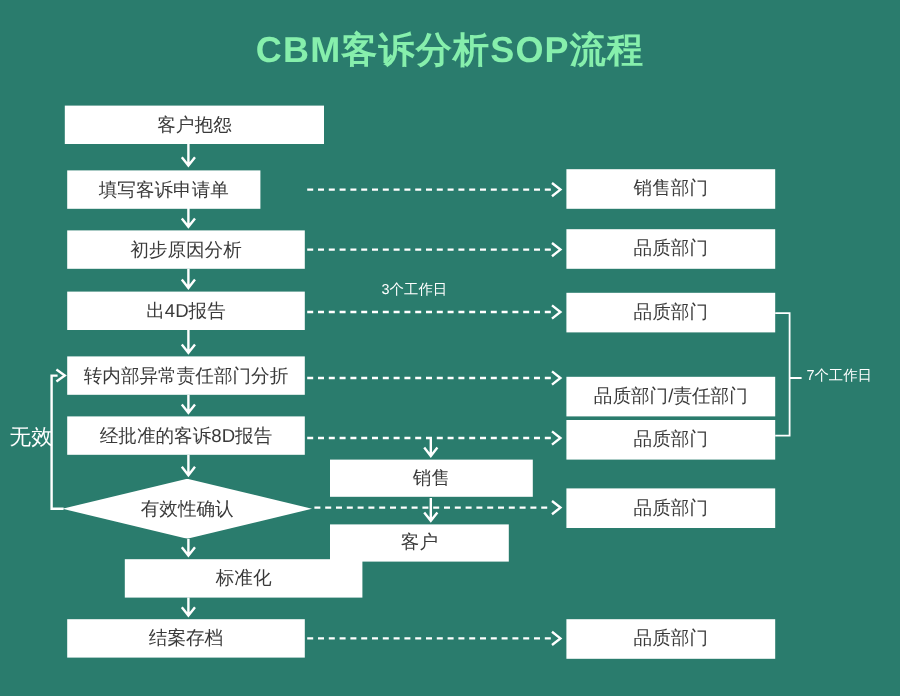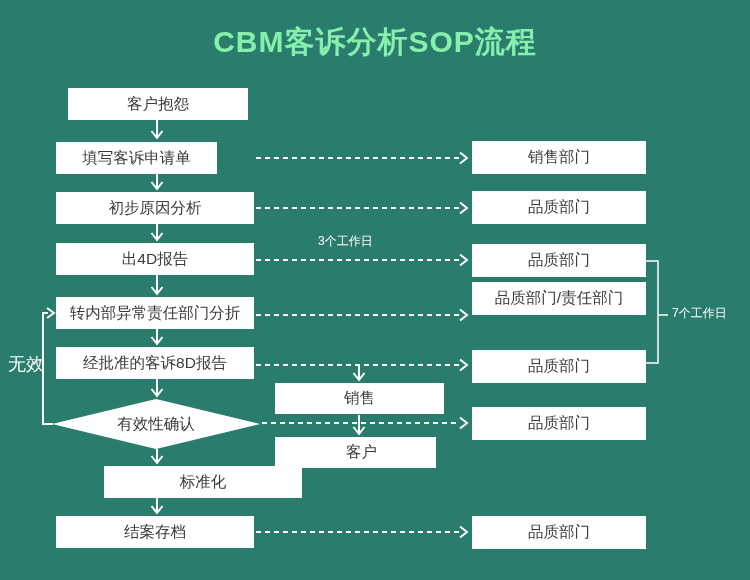--- a/index.html
+++ b/index.html
@@ -100,21 +100,21 @@
     <path class="dashed" d="M256,532 H460"></path>
     <path d="M460,526.5 L467,532 L460,537.5"></path>
 
     <path d="M53,424 L43,424 L43,313 L48,313 M47,308 L54,313 L47,318"></path>
 
     <path class="thin" d="M646,261 H658 V363 H646 M658,315 H668"></path>
   </svg>
 
   <h1 class="title">CBM客诉分析SOP流程</h1>
 
-  <div class="box" style="left:68px; top:88px; width:180px; height:32px;">
+  <div class="box" style="left:54px; top:88px; width:216px; height:32px;">
     <span>客户抱怨</span>
   </div>
   <div class="box" style="left:56px; top:142px; width:161px; height:32px;">
     <span>填写客诉申请单</span>
   </div>
   <div class="box" style="left:56px; top:192px; width:198px; height:32px;">
     <span>初步原因分析</span>
   </div>
   <div class="box" style="left:56px; top:243px; width:198px; height:32px;">
     <span>出4D报告</span>
@@ -133,34 +133,34 @@
   <div class="box" style="left:56px; top:466px; width:198px; height:32px;margin-left:48px;">
     <span>标准化</span>
   </div>
   <div class="box" style="left:275px; top:383px; width:169px; height:31px;">
     <span>销售</span>
   </div>
 
   <div class="box" style="left:56px; top:516px; width:198px; height:32px;">
     <span>结案存档</span>
   </div>
-  <div class="box" style="left:275px; top:437px; width:149px; height:31px;padding-left:12px;">
+  <div class="box" style="left:275px; top:437px; width:149px; height:31px;">
     <span>客户</span>
   </div>
 
   <div class="box" style="left:472px; top:141px; width:174px; height:33px;">
     <span>销售部门</span>
   </div>
   <div class="box" style="left:472px; top:191px; width:174px; height:33px;">
     <span>品质部门</span>
   </div>
   <div class="box" style="left:472px; top:244px; width:174px; height:33px;">
     <span>品质部门</span>
   </div>
-  <div class="box" style="left:472px; top:282px; width:174px; height:33px;">
+  <div class="box" style="left:472px; top:314px; width:174px; height:33px;">
     <span>品质部门/责任部门</span>
   </div>
   <div class="box" style="left:472px; top:350px; width:174px; height:33px;">
     <span>品质部门</span>
   </div>
   <div class="box" style="left:472px; top:407px; width:174px; height:33px;">
     <span>品质部门</span>
   </div>
   <div class="box" style="left:472px; top:516px; width:174px; height:33px;">
     <span>品质部门</span>

